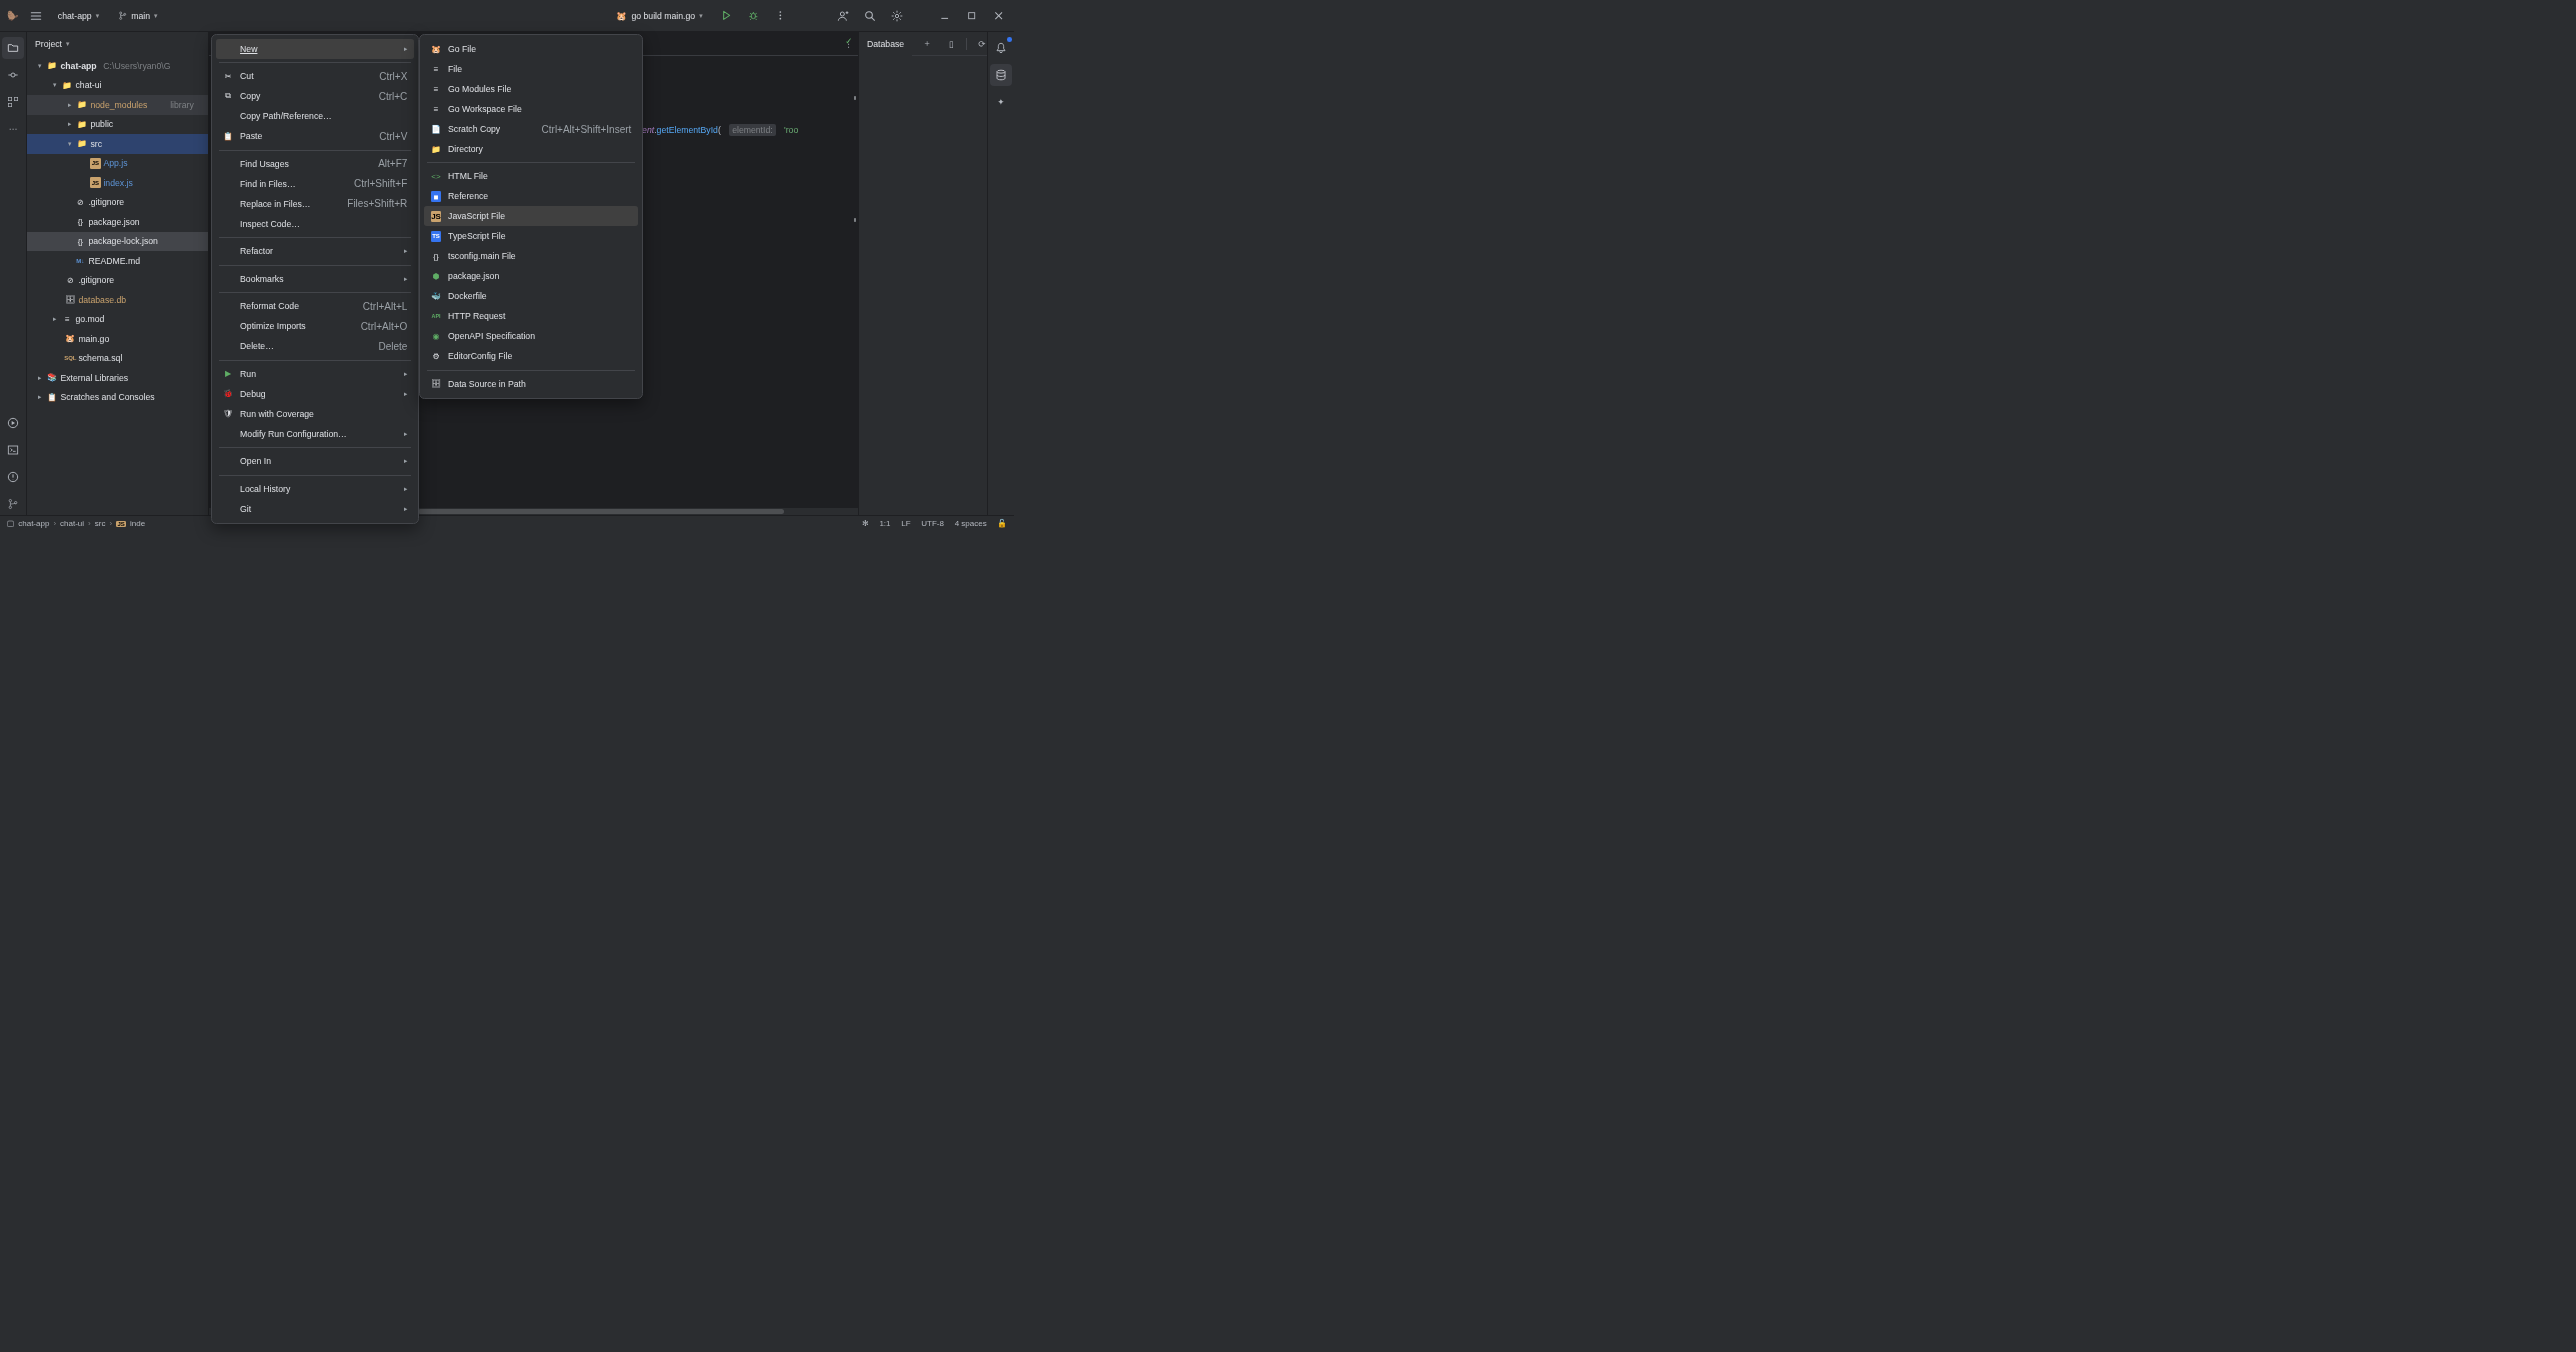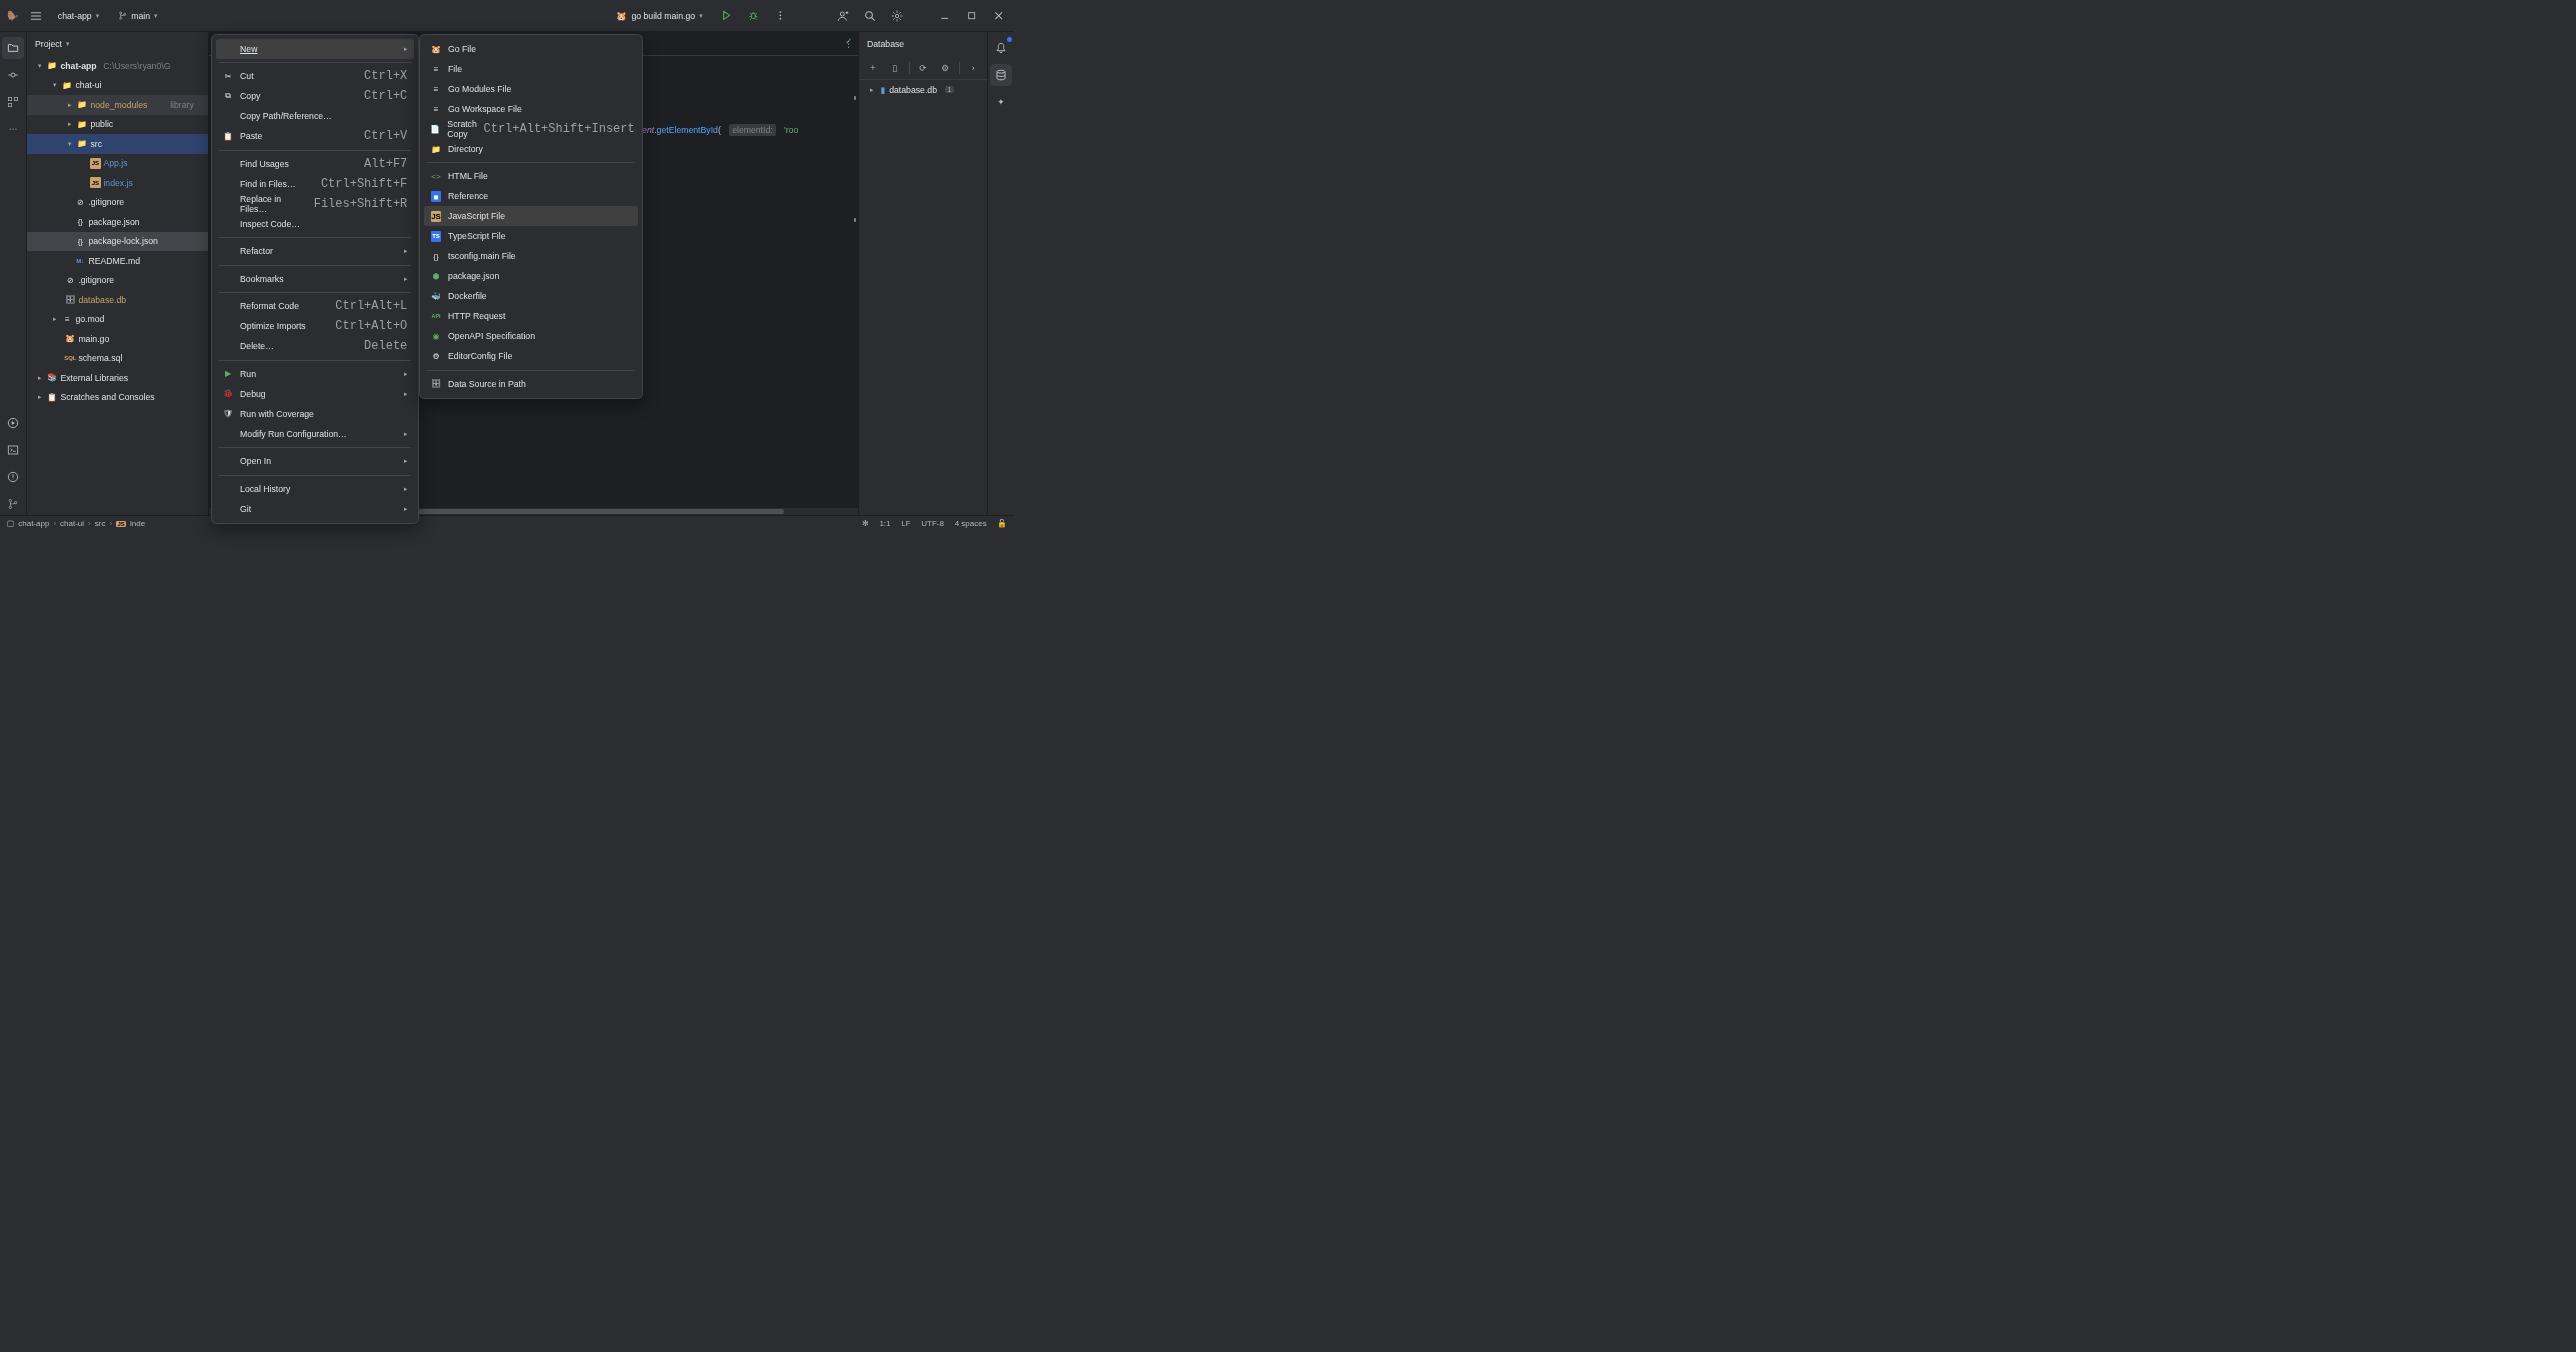--- a/index.html
+++ b/index.html
@@ -34,38 +34,38 @@
 .highlight-yellow { color: #c9a26d; }
 .highlight-orange { color: #c9a26d; }
 .js-badge { background: #c9a26d; color: #000; font-size: 6px; font-weight: bold; border-radius: 1.3px; padding: 0 1.3px; }
 
 .editor-area { flex: 1; position: relative; background: #1e1f22; display: flex; flex-direction: column; }
 .editor-tabs { height: 24px; display: flex; align-items: center; border-bottom: 0.7px solid #393b40; }
 .code-area { position: relative; flex: 1; }
 .code-line { position: absolute; left: 27px; font-family: "JetBrains Mono", Consolas, monospace; font-size: 8.7px; }
 .editor-topright { position: absolute; right: 5.4px; top: 4px; display: flex; gap: 5.4px; align-items: center; }
 
-.right-panel { width: 129px; background: #2b2d30; border-left: 0.7px solid #1e1f22; display: flex; flex-direction: column; }
+.right-panel { width: 129px; background: #2b2d30; border-left: 0.7px solid #1e1f22; display: flex; flex-direction: row; }
 .right-panel-header { height: 24px; display: flex; align-items: center; padding: 0 8px; font-weight: 500; }
 .right-panel-tools { height: 24px; display: flex; align-items: center; padding: 0 5.4px; gap: 5.4px; border-bottom: 0.7px solid #393b40; }
 .right-tree-row { height: 19px; display: flex; align-items: center; gap: 4px; padding-left: 8px; }
 
 .right-rail { width: 27px; background: #2b2d30; border-left: 0.7px solid #1e1f22; display: flex; flex-direction: column; align-items: center; padding-top: 5.4px; gap: 5.4px; position: relative; }
 
 .statusbar { height: 17.4px; background: #2b2d30; border-top: 0.7px solid #1e1f22; display: flex; align-items: center; padding: 0 6.7px; font-size: 8px; color: #b4b8bf; }
 .breadcrumb { display: flex; align-items: center; gap: 4px; }
 .status-right { margin-left: auto; display: flex; align-items: center; gap: 10.7px; }
 
 .context-menu { position: absolute; background: #2b2d30; border: 0.7px solid #43454a; border-radius: 5.4px; box-shadow: 0 5.4px 16px rgba(0,0,0,0.4); padding: 4px; z-index: 1000; }
 .cm1 { left: 211px; top: 34px; width: 208px; }
 .cm2 { left: 419px; top: 34px; width: 224px; }
 .menu-item { height: 20px; display: flex; align-items: center; padding: 0 6.7px; border-radius: 2.7px; cursor: pointer; gap: 6.7px; }
 .menu-item.sel { background: #404040; }
 .menu-item .mlabel { flex: 1; }
-.menu-item .hotkey { color: #9aa0a6; font-size: 12px; font-family: Liberation Mono, monospace; }
+.menu-item .hotkey { color: #9aa0a6; font-size: 10px; }
 .menu-item .sub-arrow { color: #9aa0a6; font-size: 6.7px; }
 .menu-sep { height: 0.7px; background: #43454a; margin: 3.4px 2.7px; }
 .mi-icon { width: 10.7px; height: 10.7px; display: flex; align-items:center; justify-content:center; font-size: 8px; }
 .underline-char { text-decoration: underline; }
 
 svg { display: block; }
 </style>
 </head>
 <body>
 

